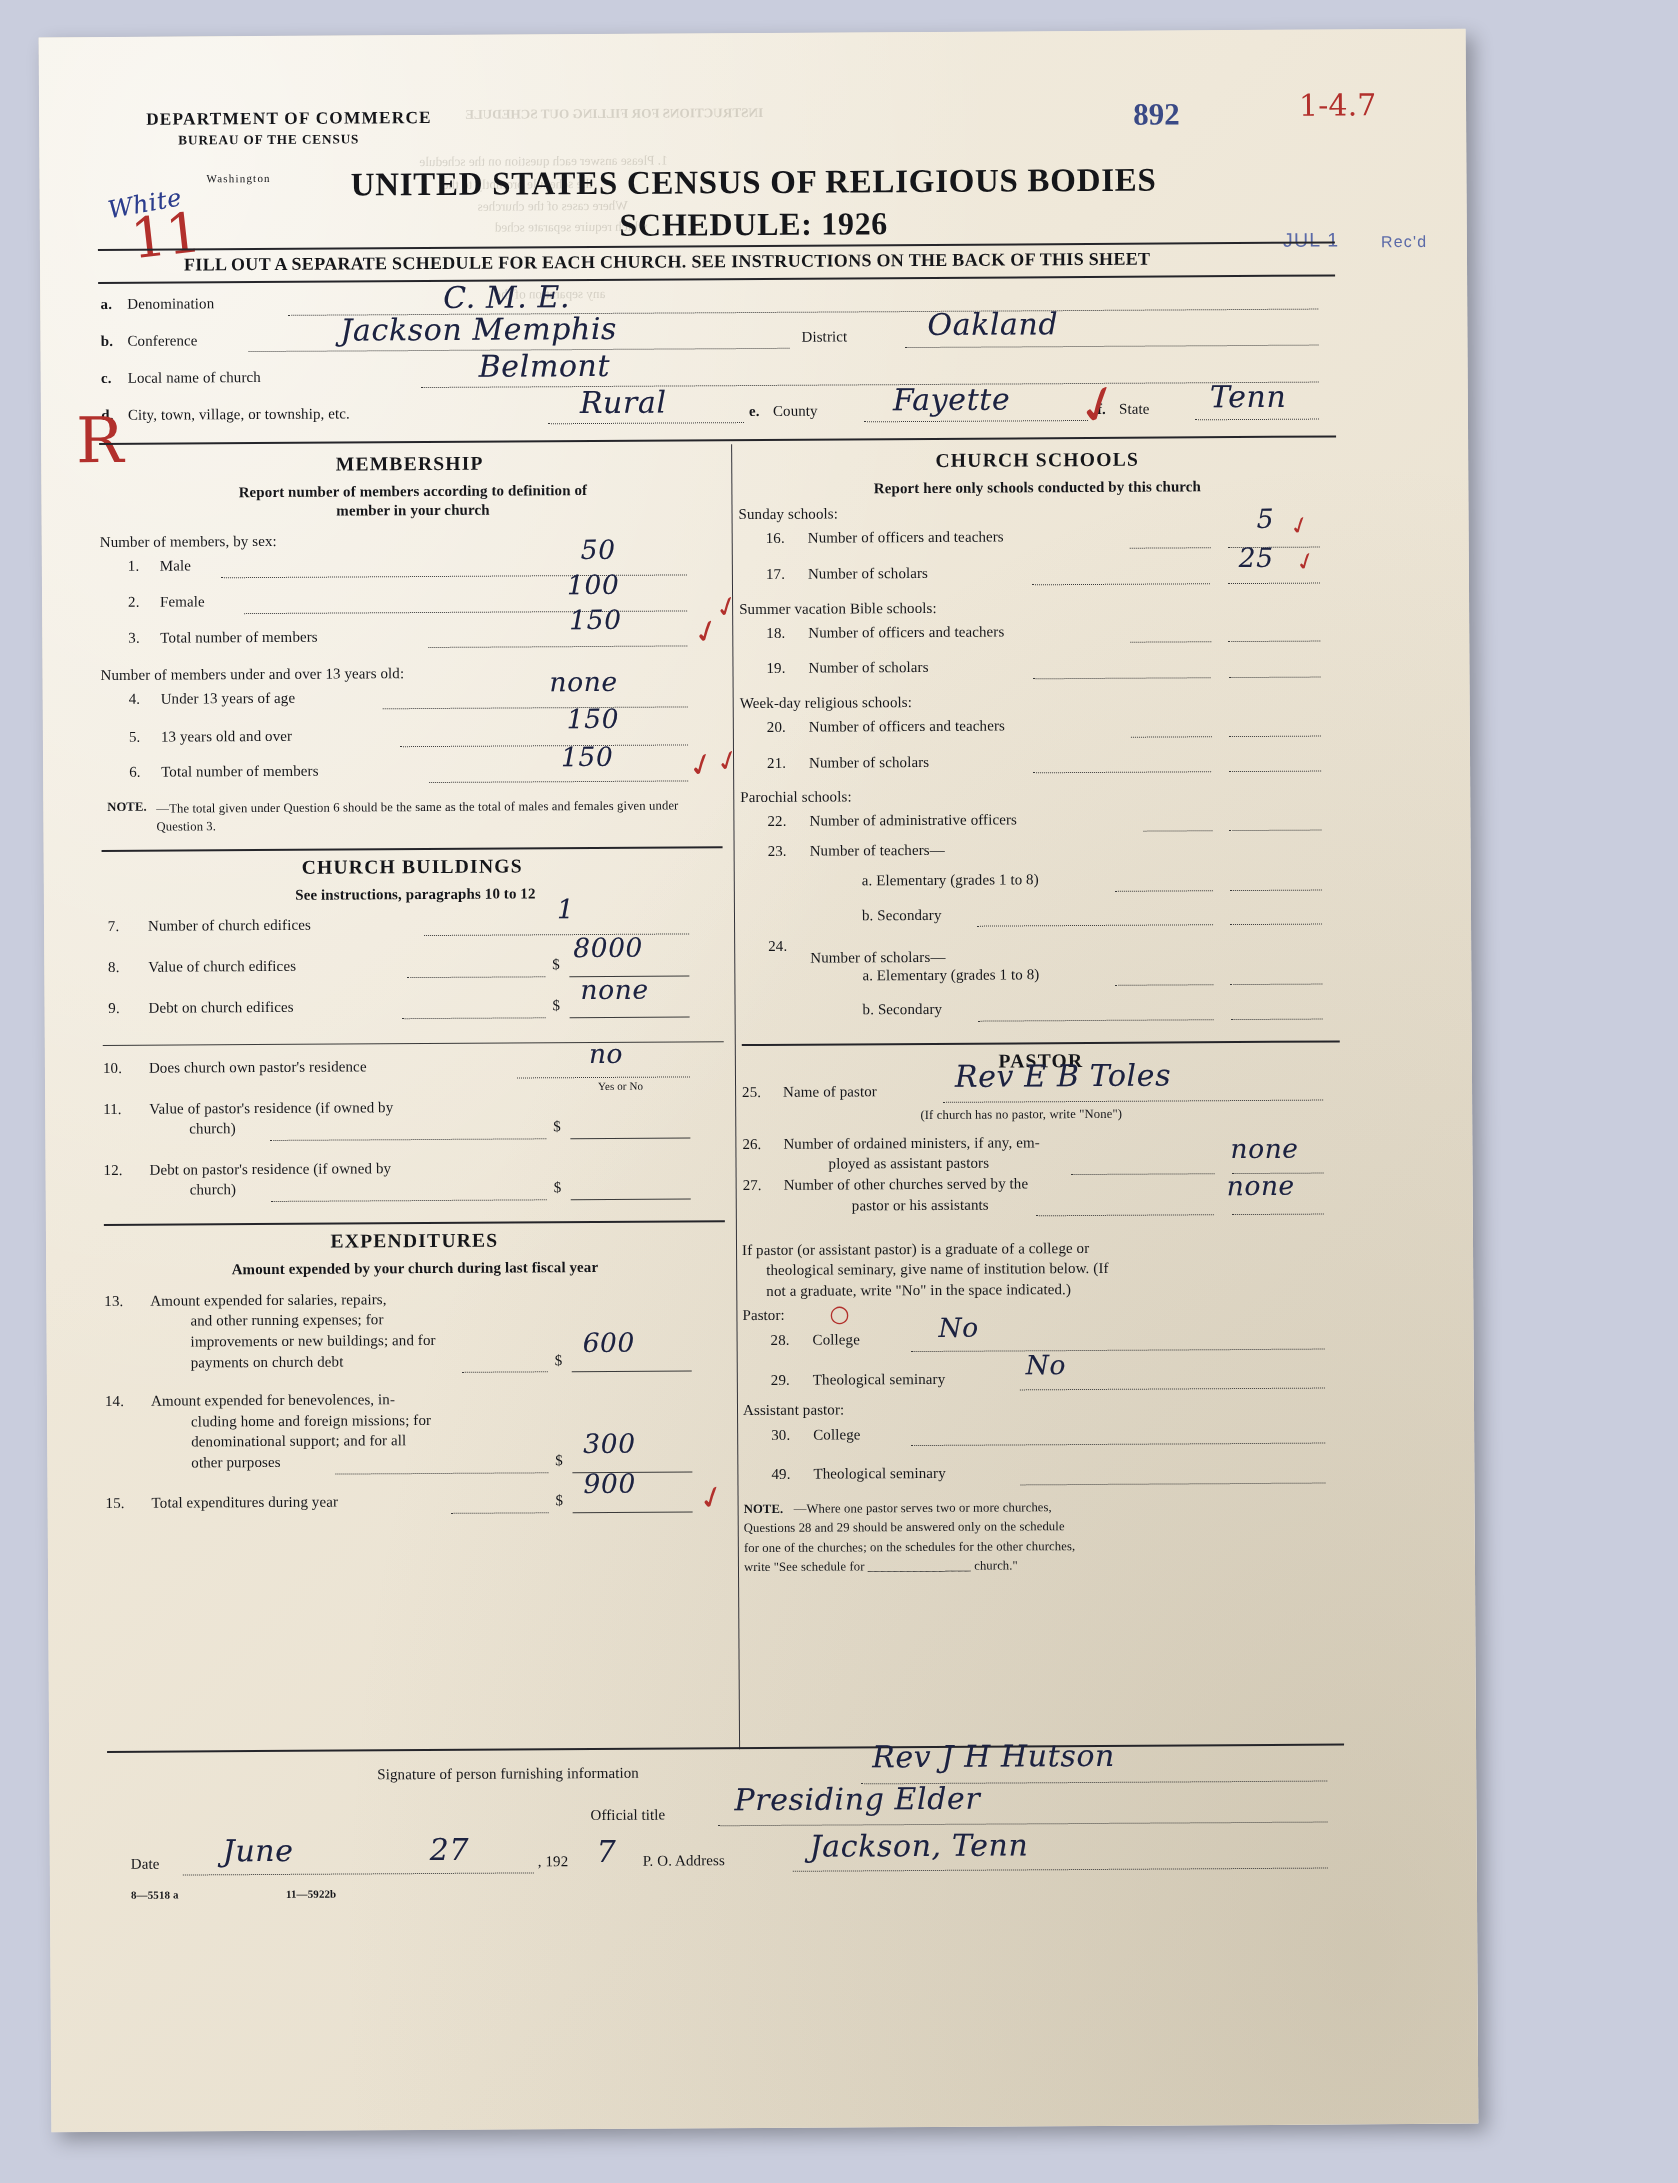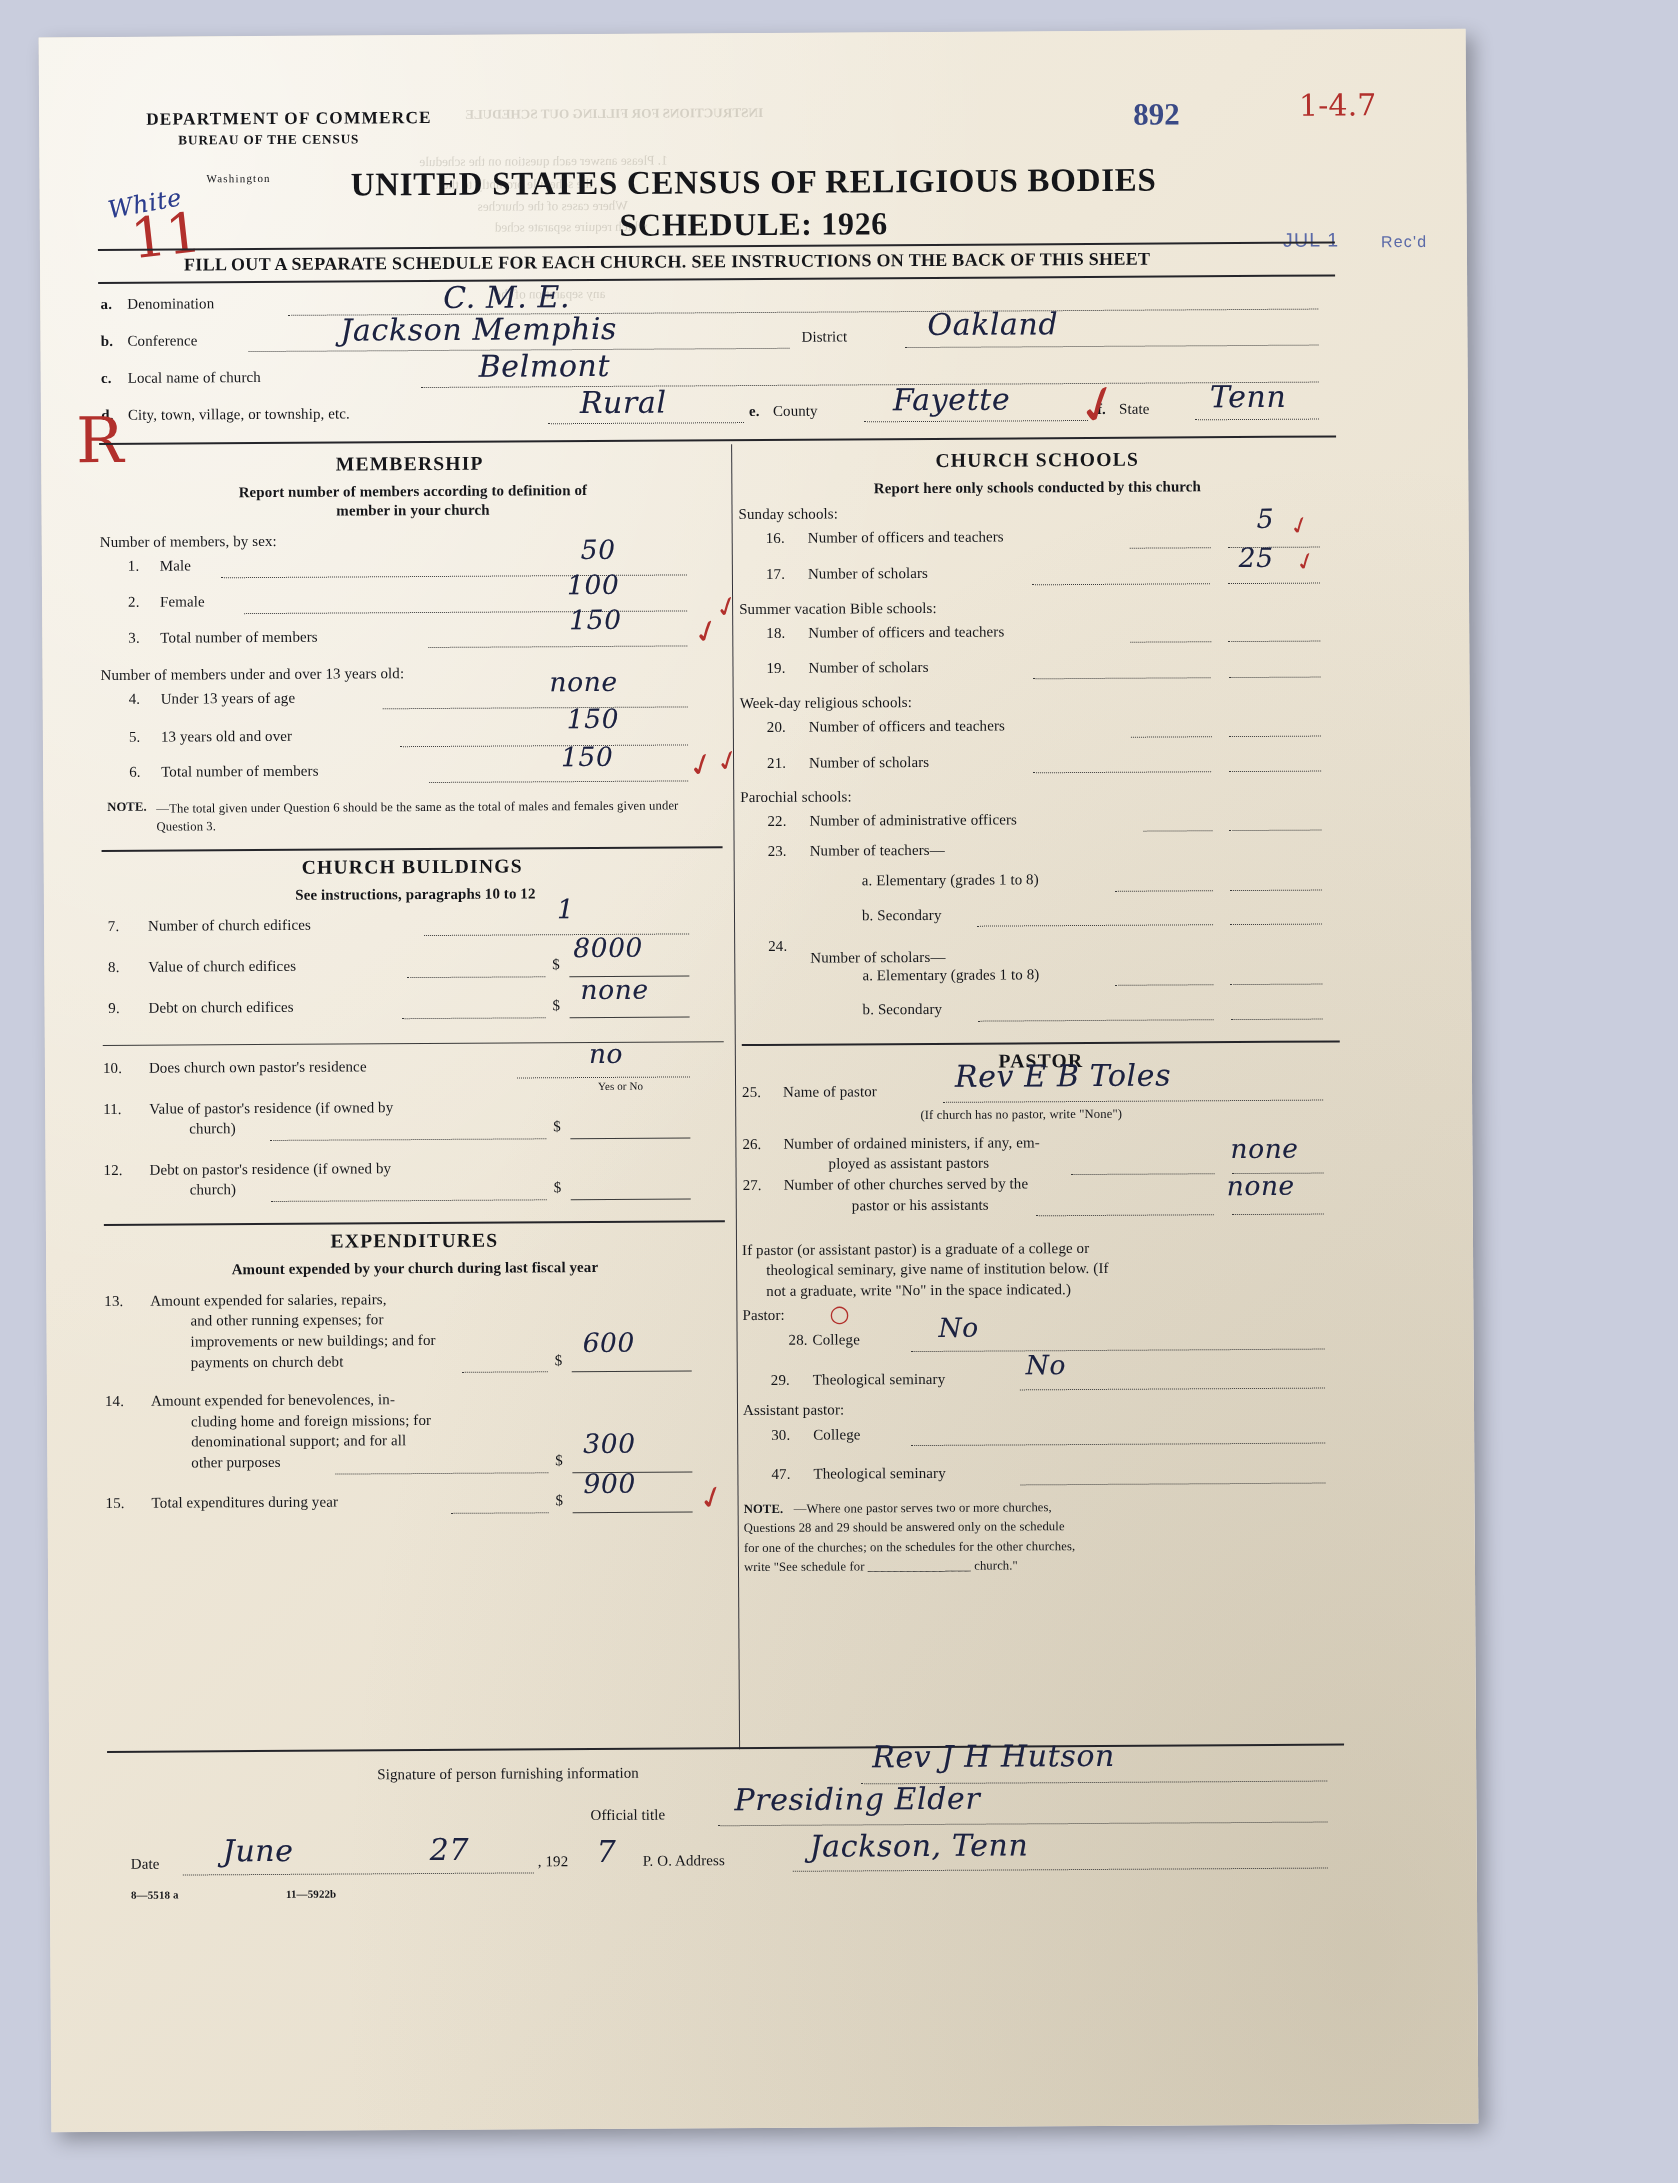--- a/index.html
+++ b/index.html
@@ -335,37 +335,37 @@
     <div class="dots" style="left:1128px;top:1139px;width:92px;"></div>
     <div class="hw" style="left:1123px;top:1095px;">none</div>
 
     <div class="t lbl" style="left:638px;top:1164px;">If pastor (or assistant pastor) is a graduate of a college or</div>
     <div class="t lbl" style="left:662px;top:1184px;">theological seminary, give name of institution below.  (If</div>
     <div class="t lbl" style="left:662px;top:1205px;">not a graduate, write "No" in the space indicated.)</div>
 
     <div class="t lbl" style="left:638px;top:1229px;">Pastor:</div>
     <div style="position:absolute;left:725px;top:1223px;font-size:23px;color:#b2302c;font-family:'DejaVu Serif',serif;">○</div>
 
-    <div class="t lbl" style="left:684px;top:1254px;">28.</div>
+    <div class="t lbl" style="left:666px;top:1254px;">28.</div>
     <div class="t lbl" style="left:708px;top:1254px;">College</div>
     <div class="dots" style="left:806px;top:1274px;width:414px;"></div>
     <div class="hw" style="left:834px;top:1235px;">No</div>
 
     <div class="t lbl" style="left:666px;top:1294px;">29.</div>
     <div class="t lbl" style="left:708px;top:1294px;">Theological seminary</div>
     <div class="dots" style="left:915px;top:1313px;width:305px;"></div>
     <div class="hw" style="left:921px;top:1273px;">No</div>
 
     <div class="t lbl" style="left:638px;top:1324px;">Assistant pastor:</div>
 
     <div class="t lbl" style="left:666px;top:1349px;">30.</div>
     <div class="t lbl" style="left:708px;top:1349px;">College</div>
     <div class="dots" style="left:806px;top:1368px;width:414px;"></div>
 
-    <div class="t lbl" style="left:666px;top:1388px;">47.</div>
+    <div class="t lbl" style="left:666px;top:1388px;">49.</div>
     <div class="t lbl" style="left:708px;top:1388px;">Theological seminary</div>
     <div class="dots" style="left:915px;top:1408px;width:305px;"></div>
 
     <div class="t small b sc" style="left:638px;top:1424px;">NOTE.</div>
     <div class="t small" style="left:688px;top:1424px;">—Where one pastor serves two or more churches,</div>
     <div class="t small" style="left:638px;top:1443px;">Questions 28 and 29 should be answered only on the schedule</div>
     <div class="t small" style="left:638px;top:1463px;">for one of the churches; on the schedules for the other churches,</div>
     <div class="t small" style="left:638px;top:1482px;">write "See schedule for ________________ church."</div>
 
     <div class="thick" style="left:0px;top:1669px;width:1237px;"></div>

